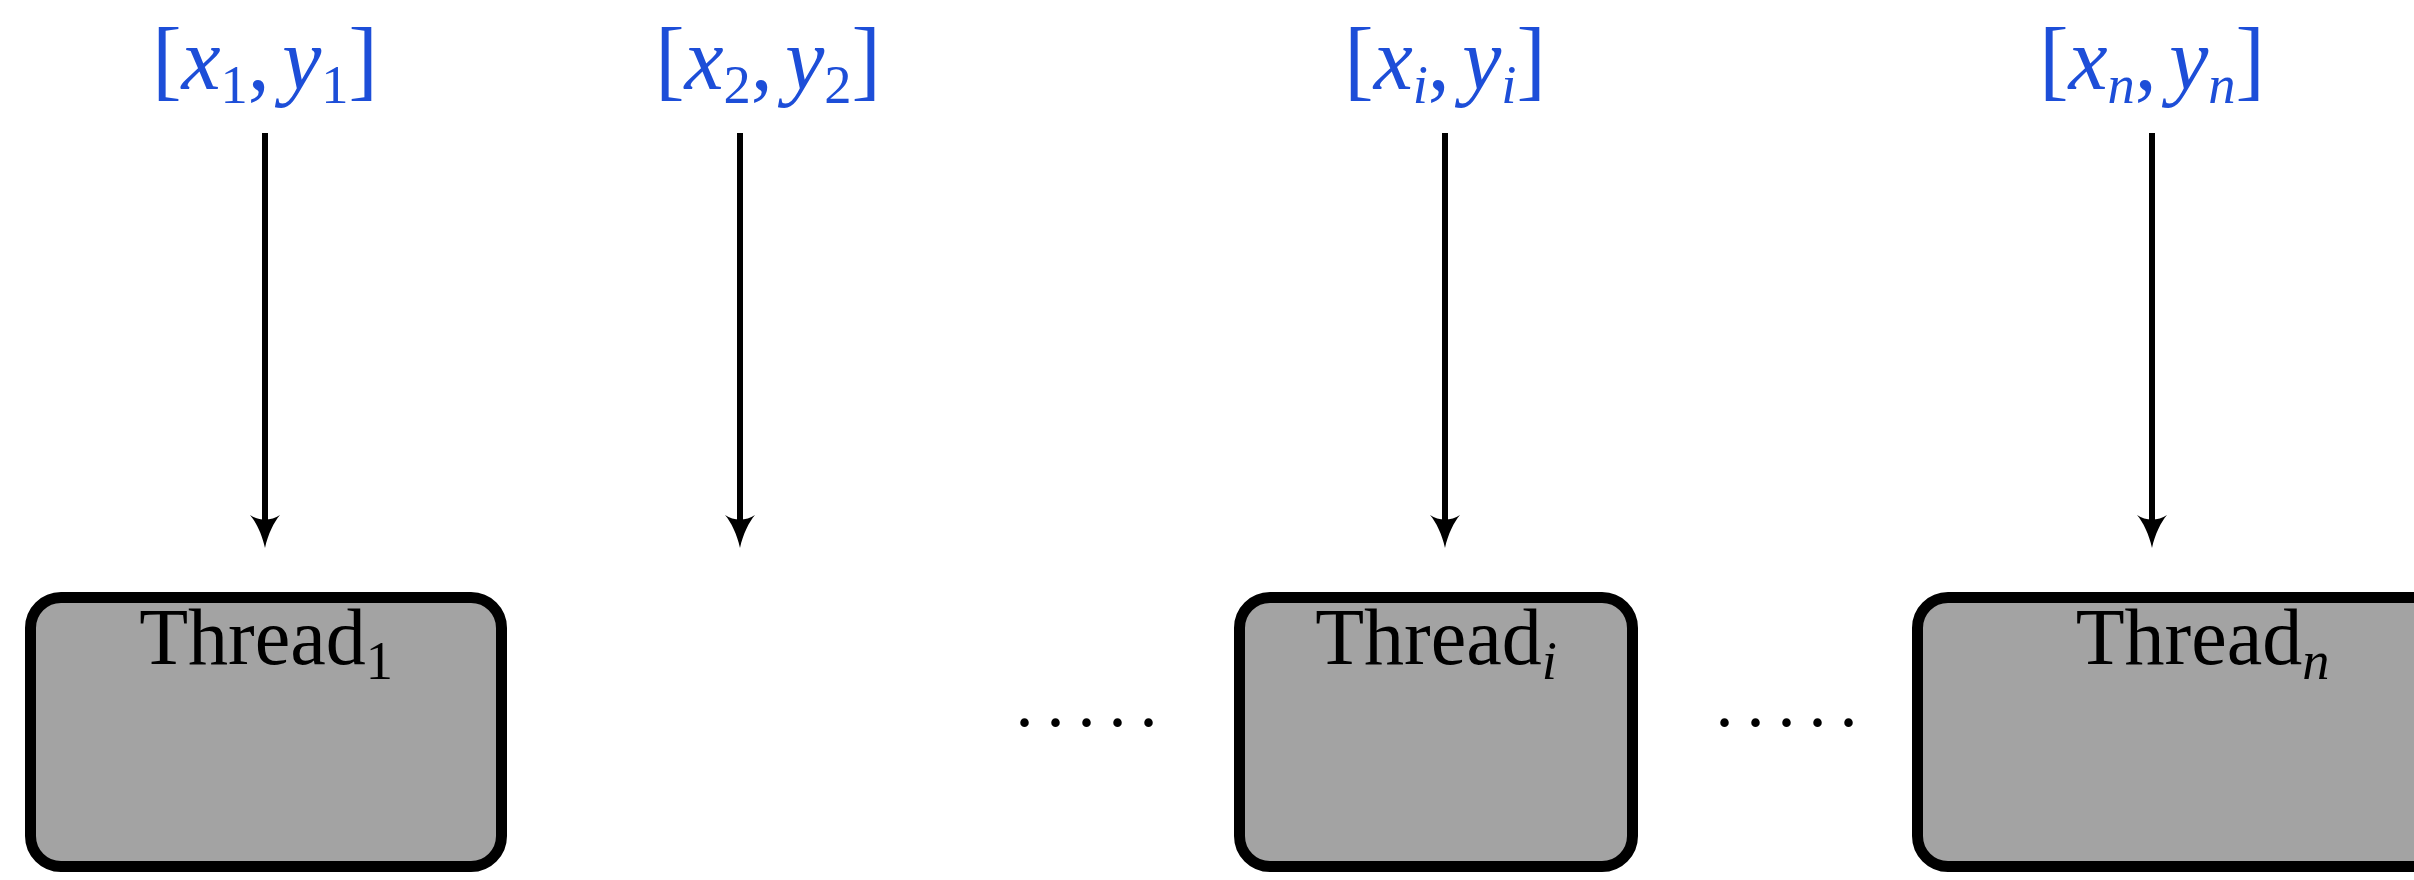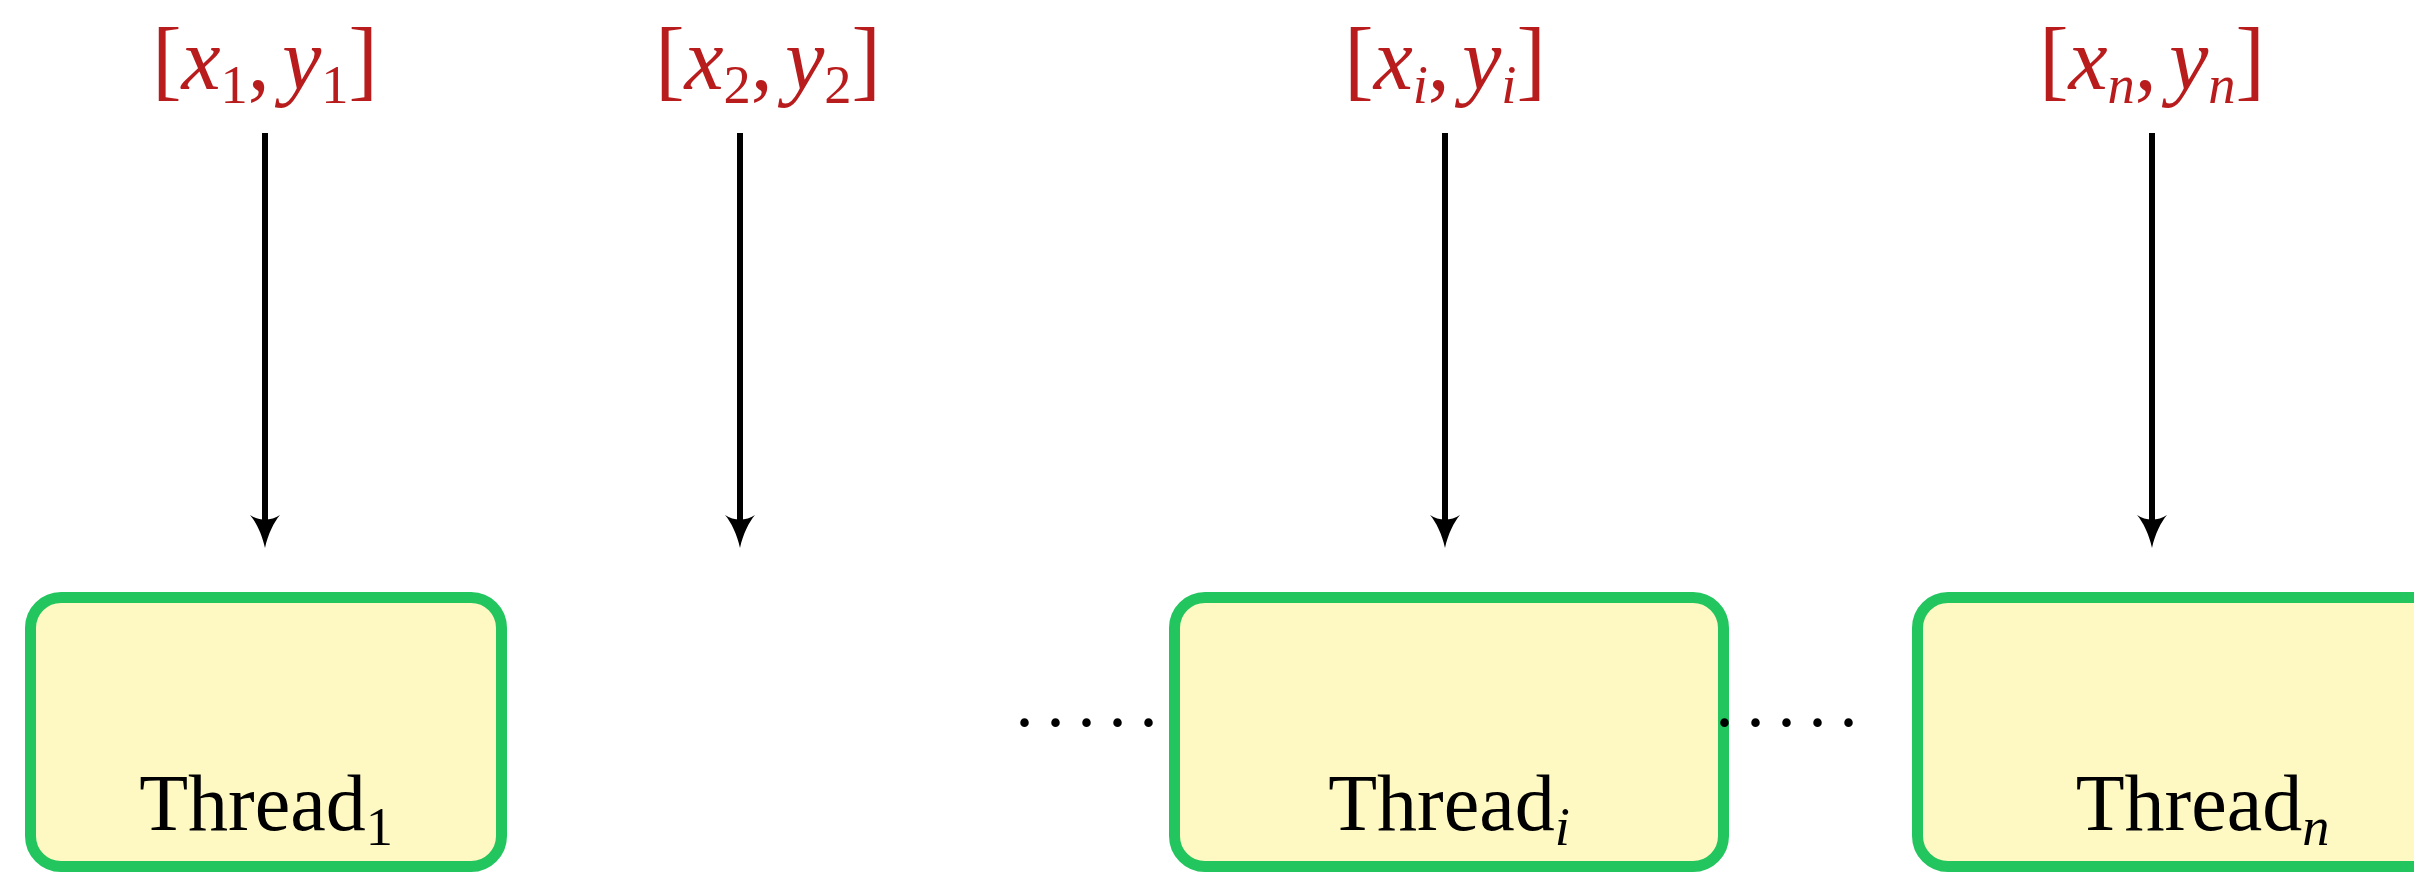--- a/index.html
+++ b/index.html
@@ -14,42 +14,42 @@
   }
 
   
   .io-label {
     position: absolute;
     top: 16px;
     transform: translateX(-50%);
     font-size: 88px;
     line-height: 1;
     white-space: nowrap;
-    color: #b91c1c;
+    color: #1d4ed8;
   }
   .io-label .br    { font-style: normal; }
   .io-label .var   { font-style: italic; }
   .io-label .comma { font-style: normal; margin-right: 0.14em; }
   .io-label .sub   { font-size: 0.62em; vertical-align: -0.25em; font-style: normal; }
   .io-label .sub.it{ font-style: italic; }
 
   
   .arrow { position: absolute; top: 130px; }
 
   
   .tbox {
     position: absolute;
     top: 592px;
     height: 280px;
     box-sizing: border-box;
-    border: 11px solid #22c55e;
+    border: 11px solid #000000;
     border-radius: 36px;
-    background: #fef9c3;
+    background: #a3a3a3;
     display: flex;
-    align-items: flex-end;
+    align-items: flex-start;
     justify-content: center;
   }
   .tname {
     position: relative;
     top: -6px;
     font-size: 80px;
     line-height: 1;
     white-space: nowrap;
     color: #000;
   }
@@ -96,21 +96,21 @@
       <path d="M22 418 C19 404 13 392 7 385 C16 391 28 391 37 385 C31 392 25 404 22 418 Z" fill="#000"></path>
     </svg>
   <svg class="arrow" style="left:2130px" width="44" height="420" viewBox="0 0 44 420">
       <line x1="22" y1="3" x2="22" y2="400" stroke="#000" stroke-width="6"></line>
       <path d="M22 418 C19 404 13 392 7 385 C16 391 28 391 37 385 C31 392 25 404 22 418 Z" fill="#000"></path>
     </svg>
 
   <div class="tbox" style="left:25px;  width:482px">
     <span class="tname"><span>Thread</span><span class="tsub">1</span></span>
   </div>
-  <div class="tbox" style="left:1169px;width:560px">
+  <div class="tbox" style="left:1234px;width:404px">
     <span class="tname"><span>Thread</span><span class="tsub it">i</span></span>
   </div>
   <div class="tbox" style="left:1912px;width:581px">
     <span class="tname"><span>Thread</span><span class="tsub it">n</span></span>
   </div>
 
   <div class="dots" style="left:1094px">·····</div>
   <div class="dots" style="left:1794px">·····</div>
 
 </div>

